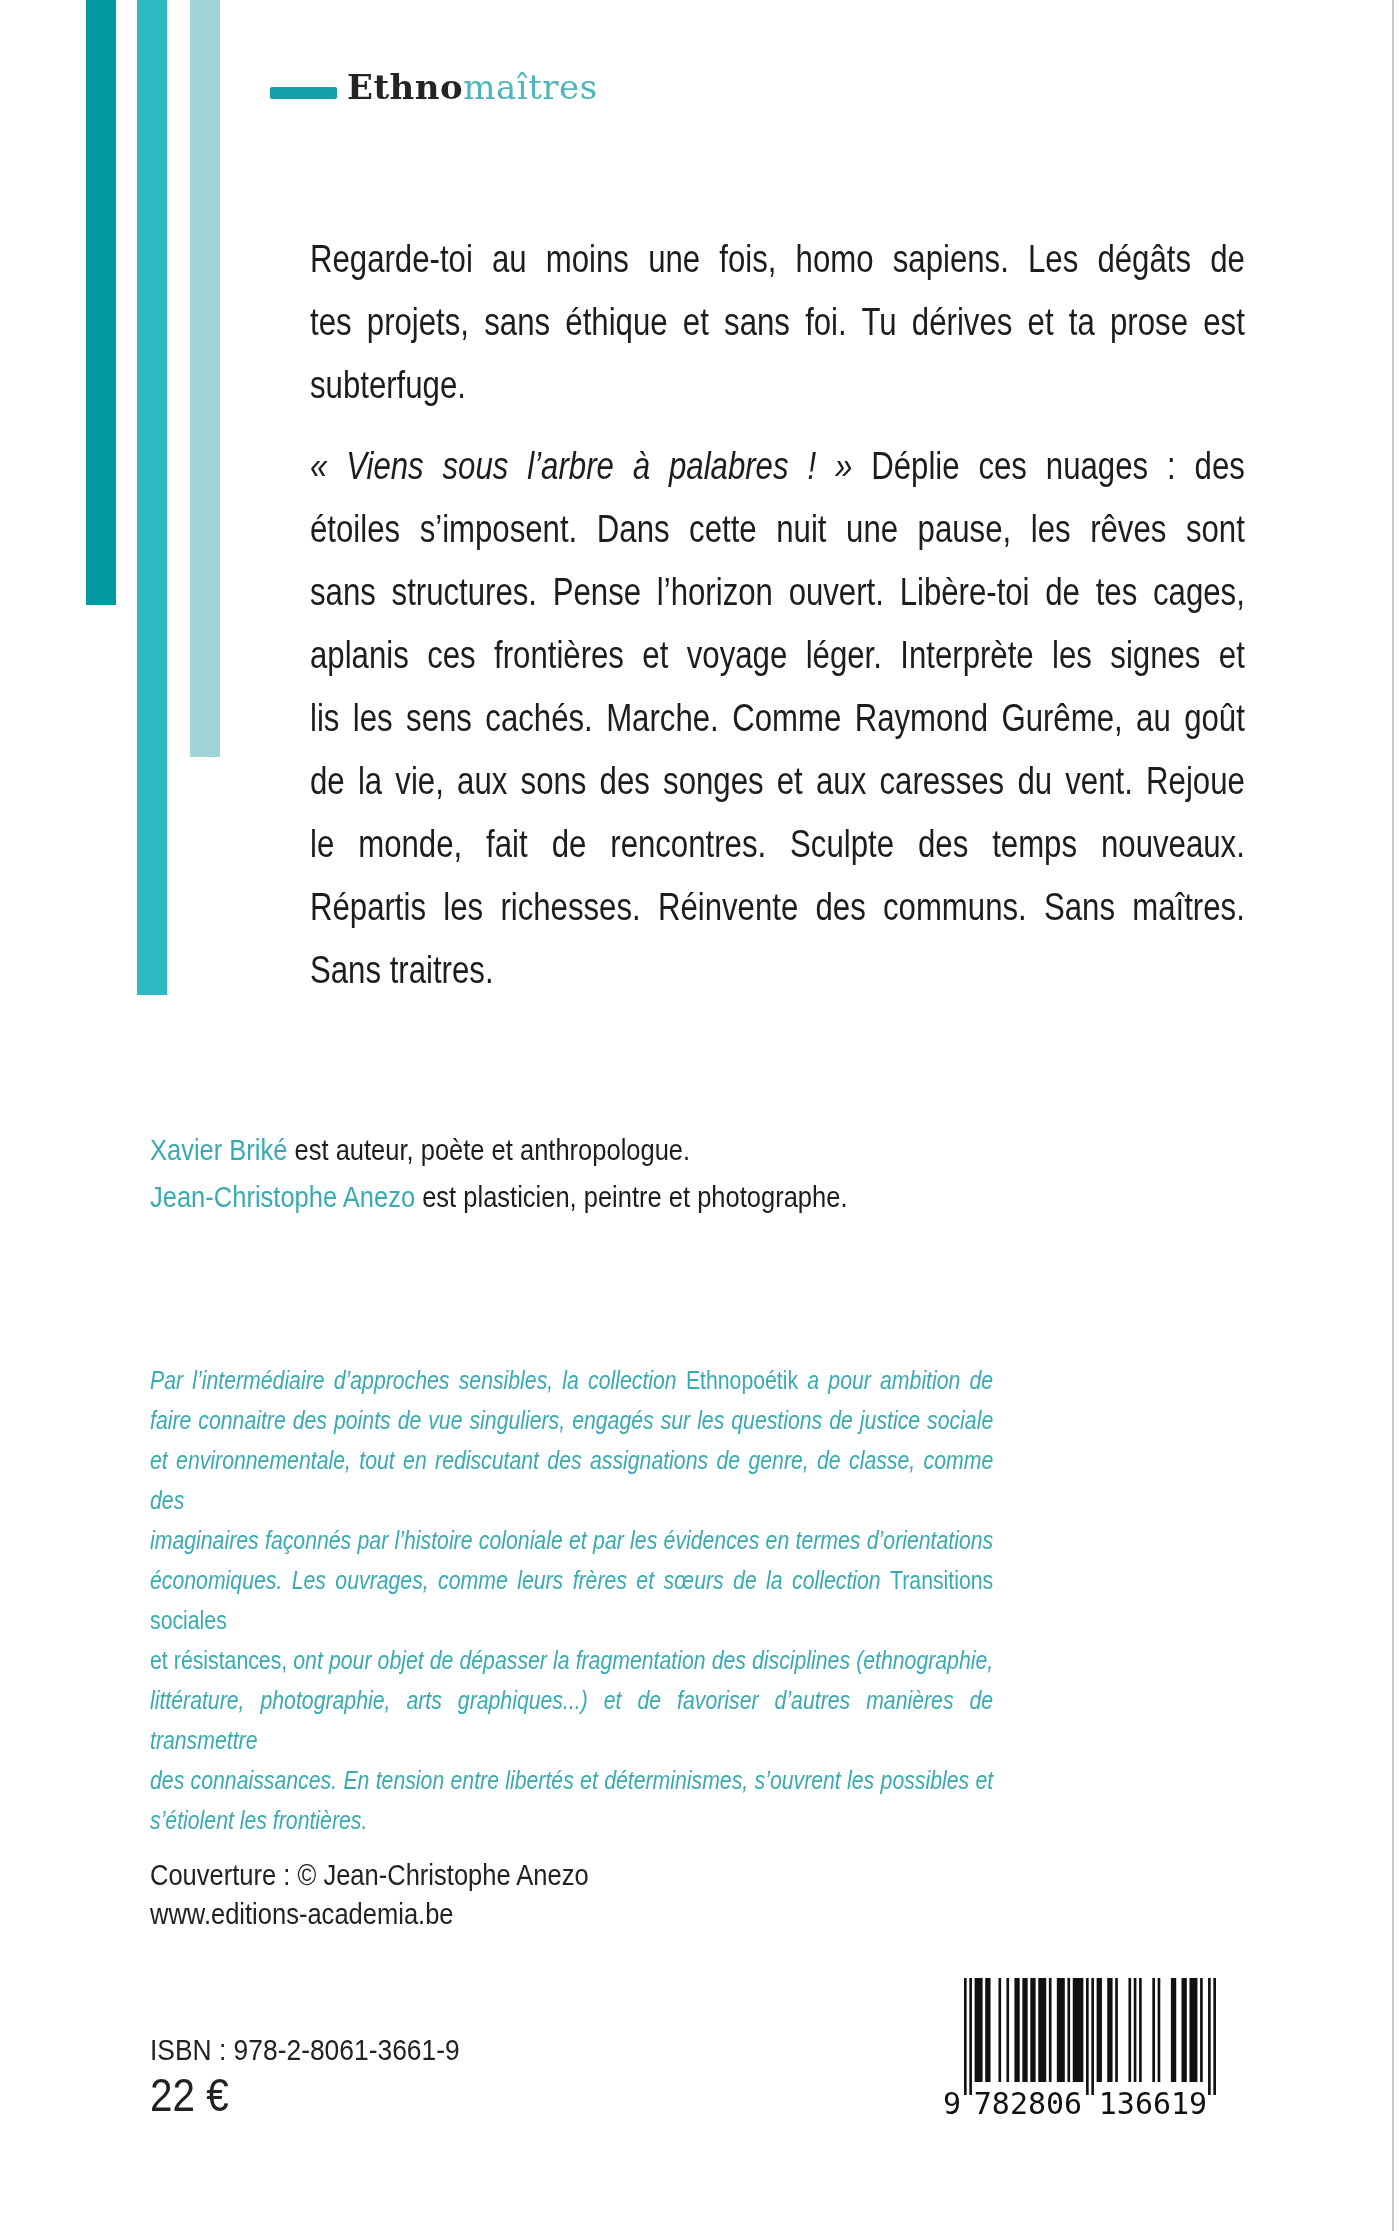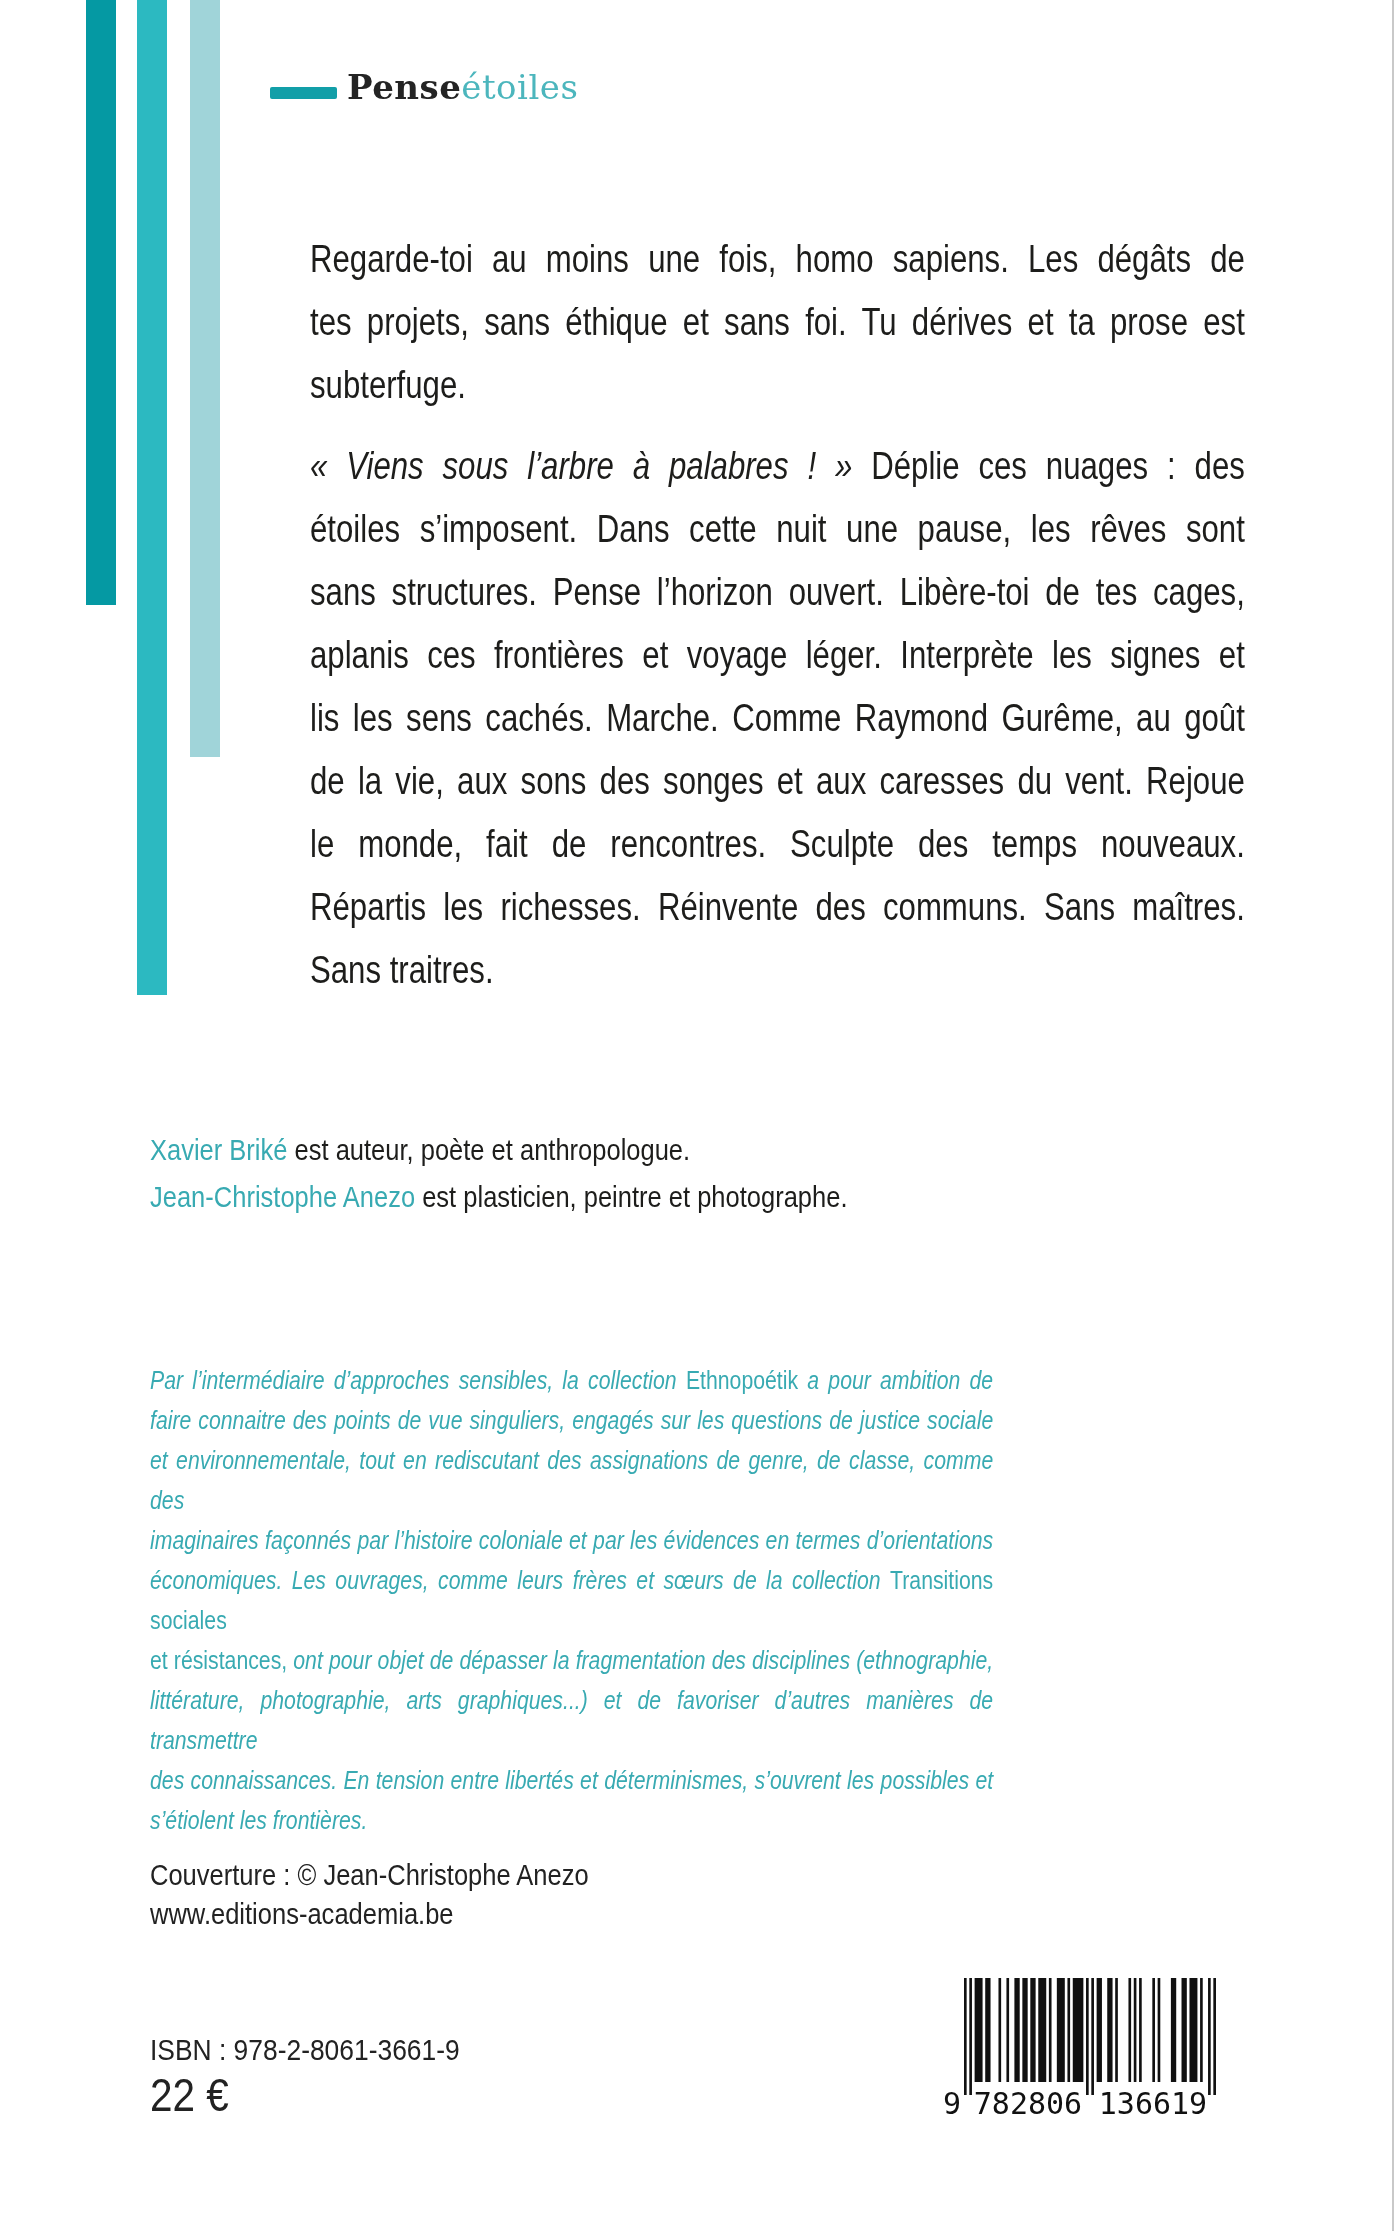--- a/index.html
+++ b/index.html
@@ -112,21 +112,21 @@
 <body>
 
 <div class="page">
 
   <div class="bar bar1"></div>
   <div class="bar bar2"></div>
   <div class="bar bar3"></div>
 
   <div class="logo-dash"></div>
   <div class="logo-text">
-    <span class="logo-bold">Pense</span><span class="logo-light">étoiles</span>
+    <span class="logo-bold">Ethno</span><span class="logo-light">maîtres</span>
   </div>
 
   <section class="poem cond just">
       <div class="para">
         <div class="tline"><span>Regarde-toi au moins une fois, homo sapiens. Les dégâts de</span></div>
         <div class="tline"><span>tes projets, sans éthique et sans foi. Tu dérives et ta prose est</span></div>
         <div class="tline last"><span>subterfuge.</span></div>
       </div>
       <div class="para">
         <div class="tline"><span class="seg-italic">« Viens sous l’arbre à palabres ! »</span><span> Déplie ces nuages : des</span></div>

